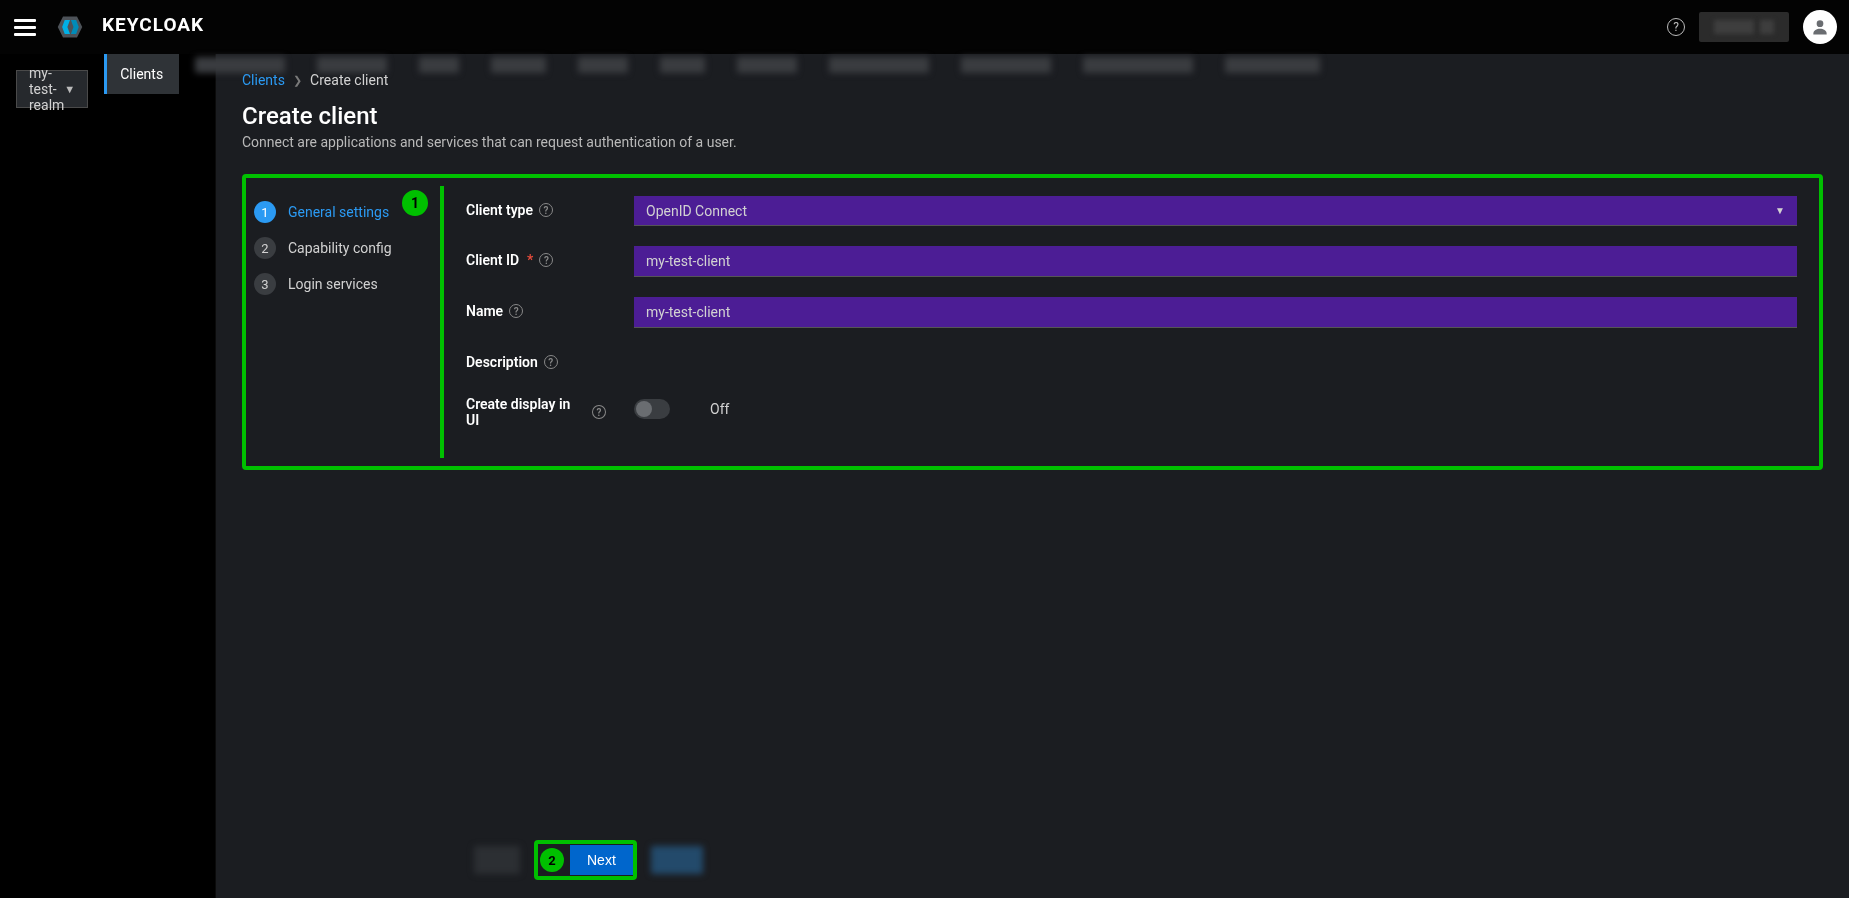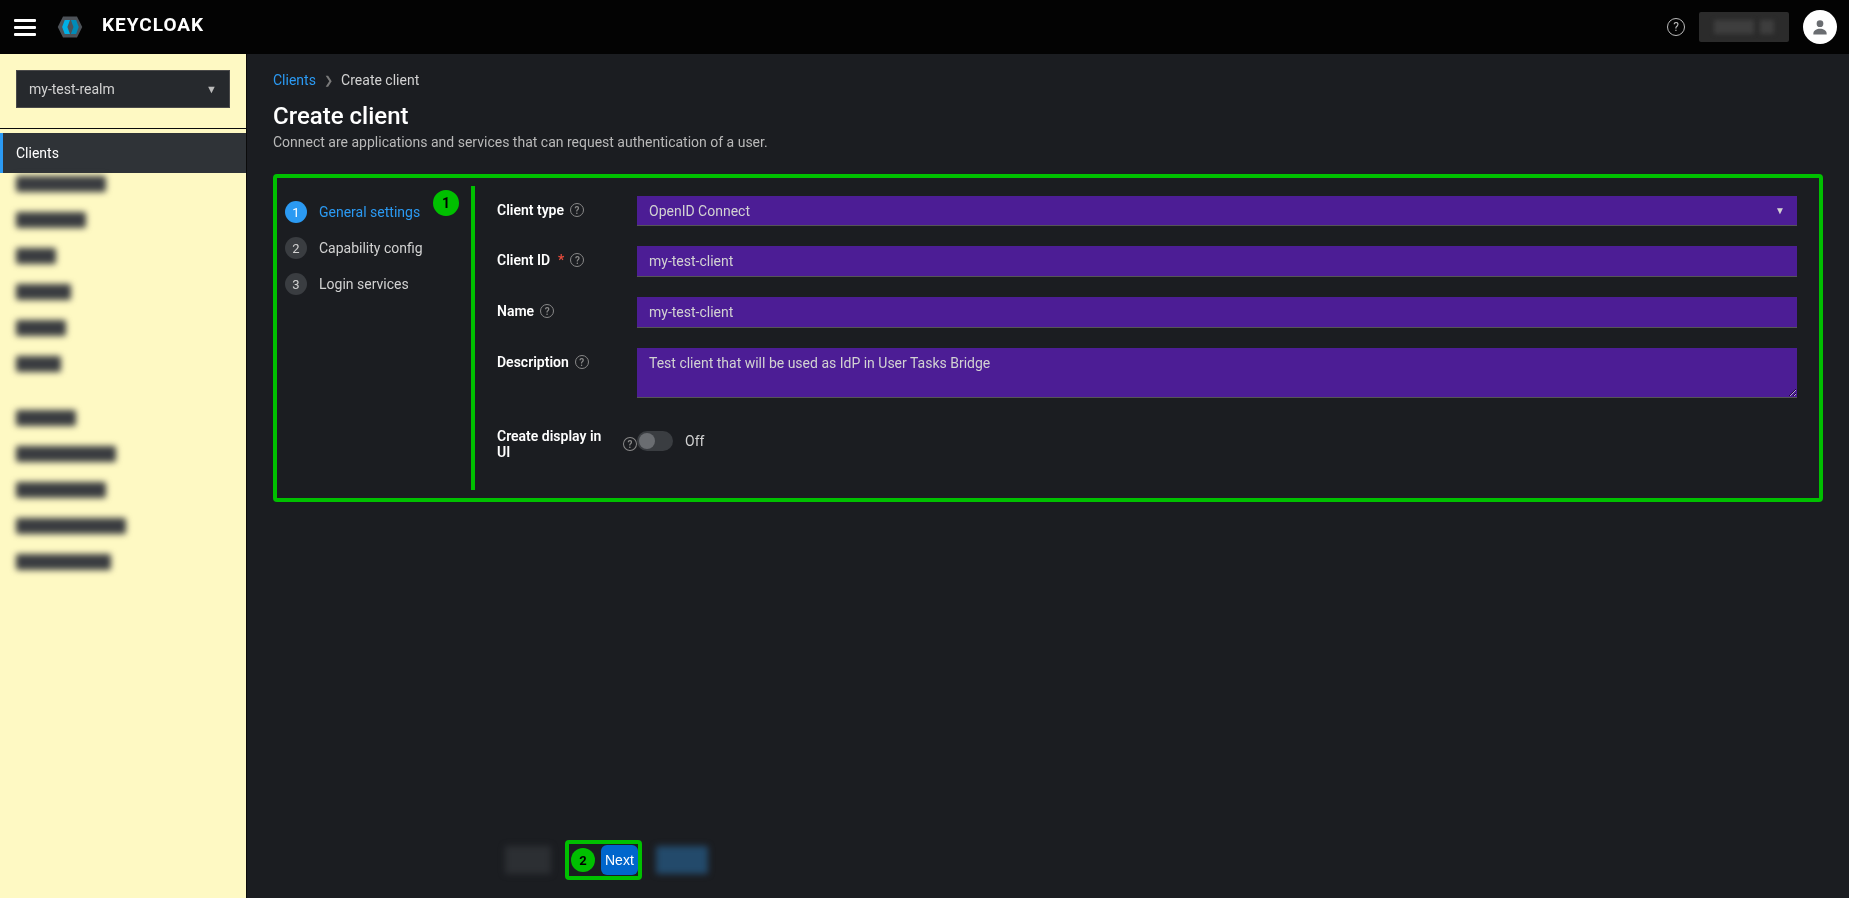--- a/index.html
+++ b/index.html
@@ -89,25 +89,25 @@
     justify-content: center;
   }
   .avatar svg { width: 20px; height: 20px; }
 
   
   .app-body {
     display: flex;
     height: calc(100% - 54px);
   }
   .sidebar {
-    width: 247px;
-    background: #fef9c3;
+    width: 216px;
+    background: #000000;
     border-right: 1px solid #0b0b0b;
     display: flex;
-    flex-direction: column;
+    flex-direction: row;
   }
   .realm-select {
     margin: 16px;
     height: 38px;
     border: 1px solid #4a4a4a;
     background: #26292d;
     display: flex;
     align-items: center;
     padding: 0 12px;
     font-size: 14px;
@@ -231,20 +231,21 @@
   .form-area {
     flex: 1;
     border-left: 4px solid #00c000;
     margin-left: -4px;
     padding: 10px 14px 10px 22px;
   }
   .form-row {
     display: flex;
     align-items: flex-start;
     margin-bottom: 20px;
+    gap: 28px;
   }
   .form-label {
     width: 140px;
     font-size: 14px;
     font-weight: 600;
     color: #fff;
     padding-top: 6px;
     display: flex;
     align-items: center;
     gap: 6px;
@@ -335,24 +336,24 @@
     font-weight: 700;
     font-size: 13px;
     display: flex; align-items:center; justify-content:center;
     margin-right: 6px;
   }
   .next-btn {
     background: #0066cc;
     color: #fff;
     border: none;
     height: 30px;
-    padding: 0 4px;
-    font-size: 14px;
-    cursor: pointer;
-    border-radius: 6px;
+    padding: 0 17px;
+    font-size: 14px;
+    cursor: pointer;
+    border-radius: 0;
   }
 </style>
 </head>
 <body>
 
 <div class="topbar">
   <div class="hamburger">
     <span></span>
       <span></span>
       <span></span>
@@ -466,23 +467,20 @@
           <div class="form-control">
             <input class="input" value="my-test-client" style="">
           </div>
         </div>
 
         <div class="form-row">
           <div class="form-label">
             <span>Description</span>
             <span class="qmark">?</span>
           </div>
-          <div class="form-control">
-            <textarea class="textarea" style="">Test client that will be used as IdP in User Tasks Bridge</textarea>
-          </div>
         </div>
 
         <div class="form-row toggle-row">
           <div class="form-label" style="width:140px">
             <span>Create display in UI</span>
             <span class="qmark">?</span>
           </div>
           <div class="toggle"></div>
           <span class="toggle-label">Off</span>
         </div>

